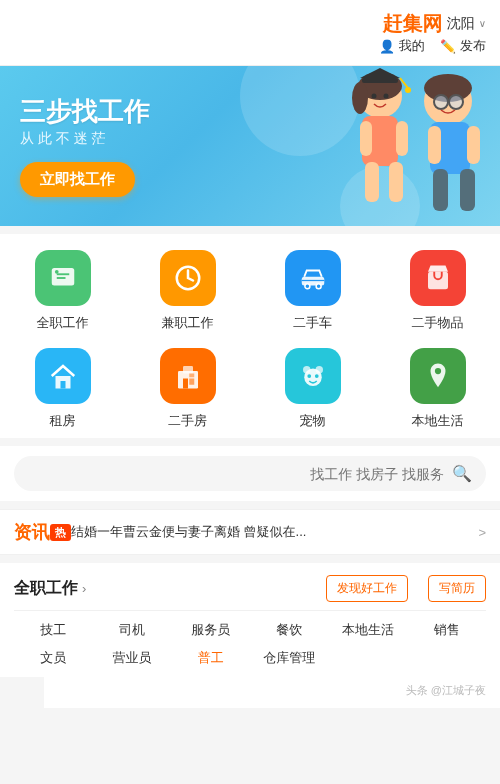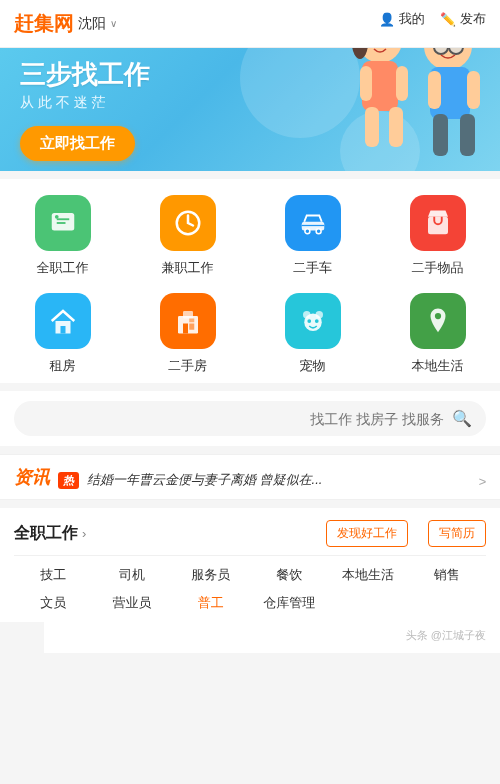--- a/index.html
+++ b/index.html
@@ -7,25 +7,26 @@
       font-family: -apple-system, BlinkMacSystemFont, "PingFang SC", "Helvetica Neue", Arial, sans-serif;
       width: 500px;
       min-height: 784px;
       background: #f5f5f5;
       overflow-x: hidden;
     }
 
     
     .header {
       display: flex;
-      align-items: flex-start;
+      align-items: flex-end;
       justify-content: space-between;
       padding: 10px 14px;
       background: #fff;
       border-bottom: 1px solid #eee;
+      flex-direction: column;
     }
     .header-left {
       display: flex;
       align-items: center;
       gap: 4px;
     }
     .logo-text {
       font-size: 20px;
       font-weight: 700;
       color: #ff6600;
@@ -48,21 +49,21 @@
       align-items: center;
       gap: 3px;
       font-size: 13px;
       color: #333;
       cursor: pointer;
     }
 
     
     .banner {
       background: linear-gradient(135deg, #5bcaee 0%, #4ab8e8 40%, #7ed4f0 100%);
-      height: 123px;
+      height: 160px;
       position: relative;
       overflow: hidden;
       display: flex;
       align-items: center;
       padding: 4px 20px;
     }
     .banner-text-area {
       z-index: 2;
       flex: 1;
     }
@@ -170,26 +171,24 @@
     .search-icon-wrap {
       color: #aaa;
       font-size: 16px;
     }
 
     
     .news-bar {
       background: #fff;
       padding: 10px 14px;
       display: flex;
-      align-items: flex-end;
-      gap: 8px;
+      align-items: center;
       margin-top: 8px;
       border-top: 1px solid #f0f0f0;
       border-bottom: 1px solid #f0f0f0;
-      font-style: italic;
     }
     .news-label {
       font-size: 18px;
       font-weight: 700;
       color: #ff6600;
     }
     .news-hot-badge {
       background: #ff3d00;
       color: #fff;
       font-size: 11px;

